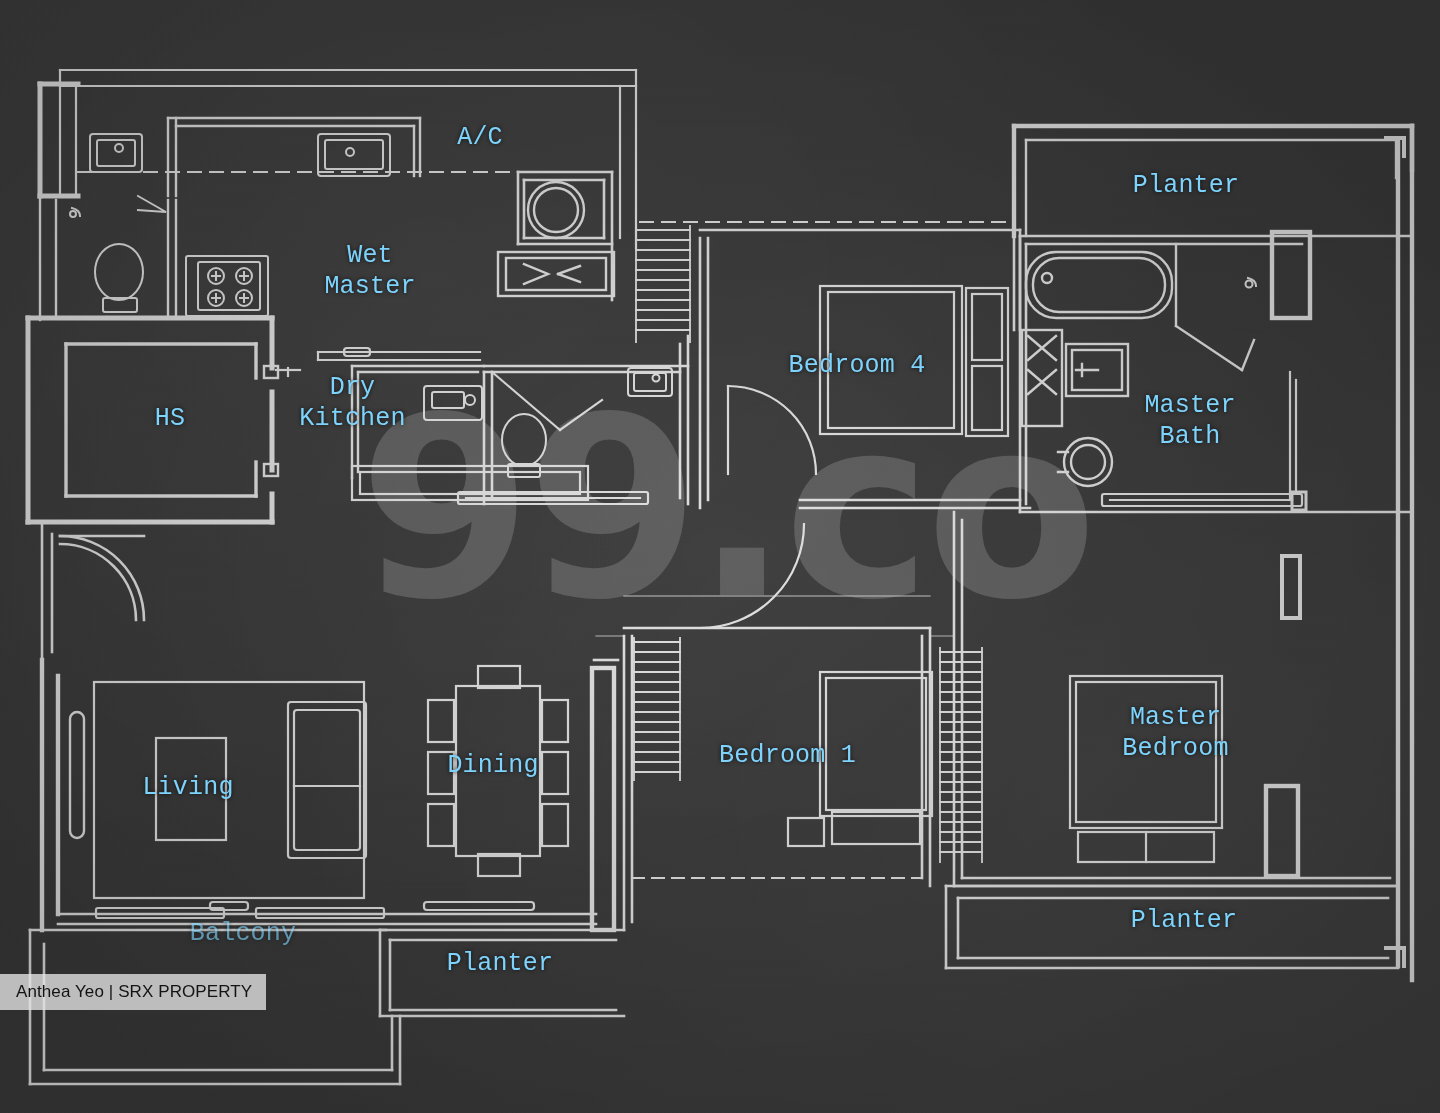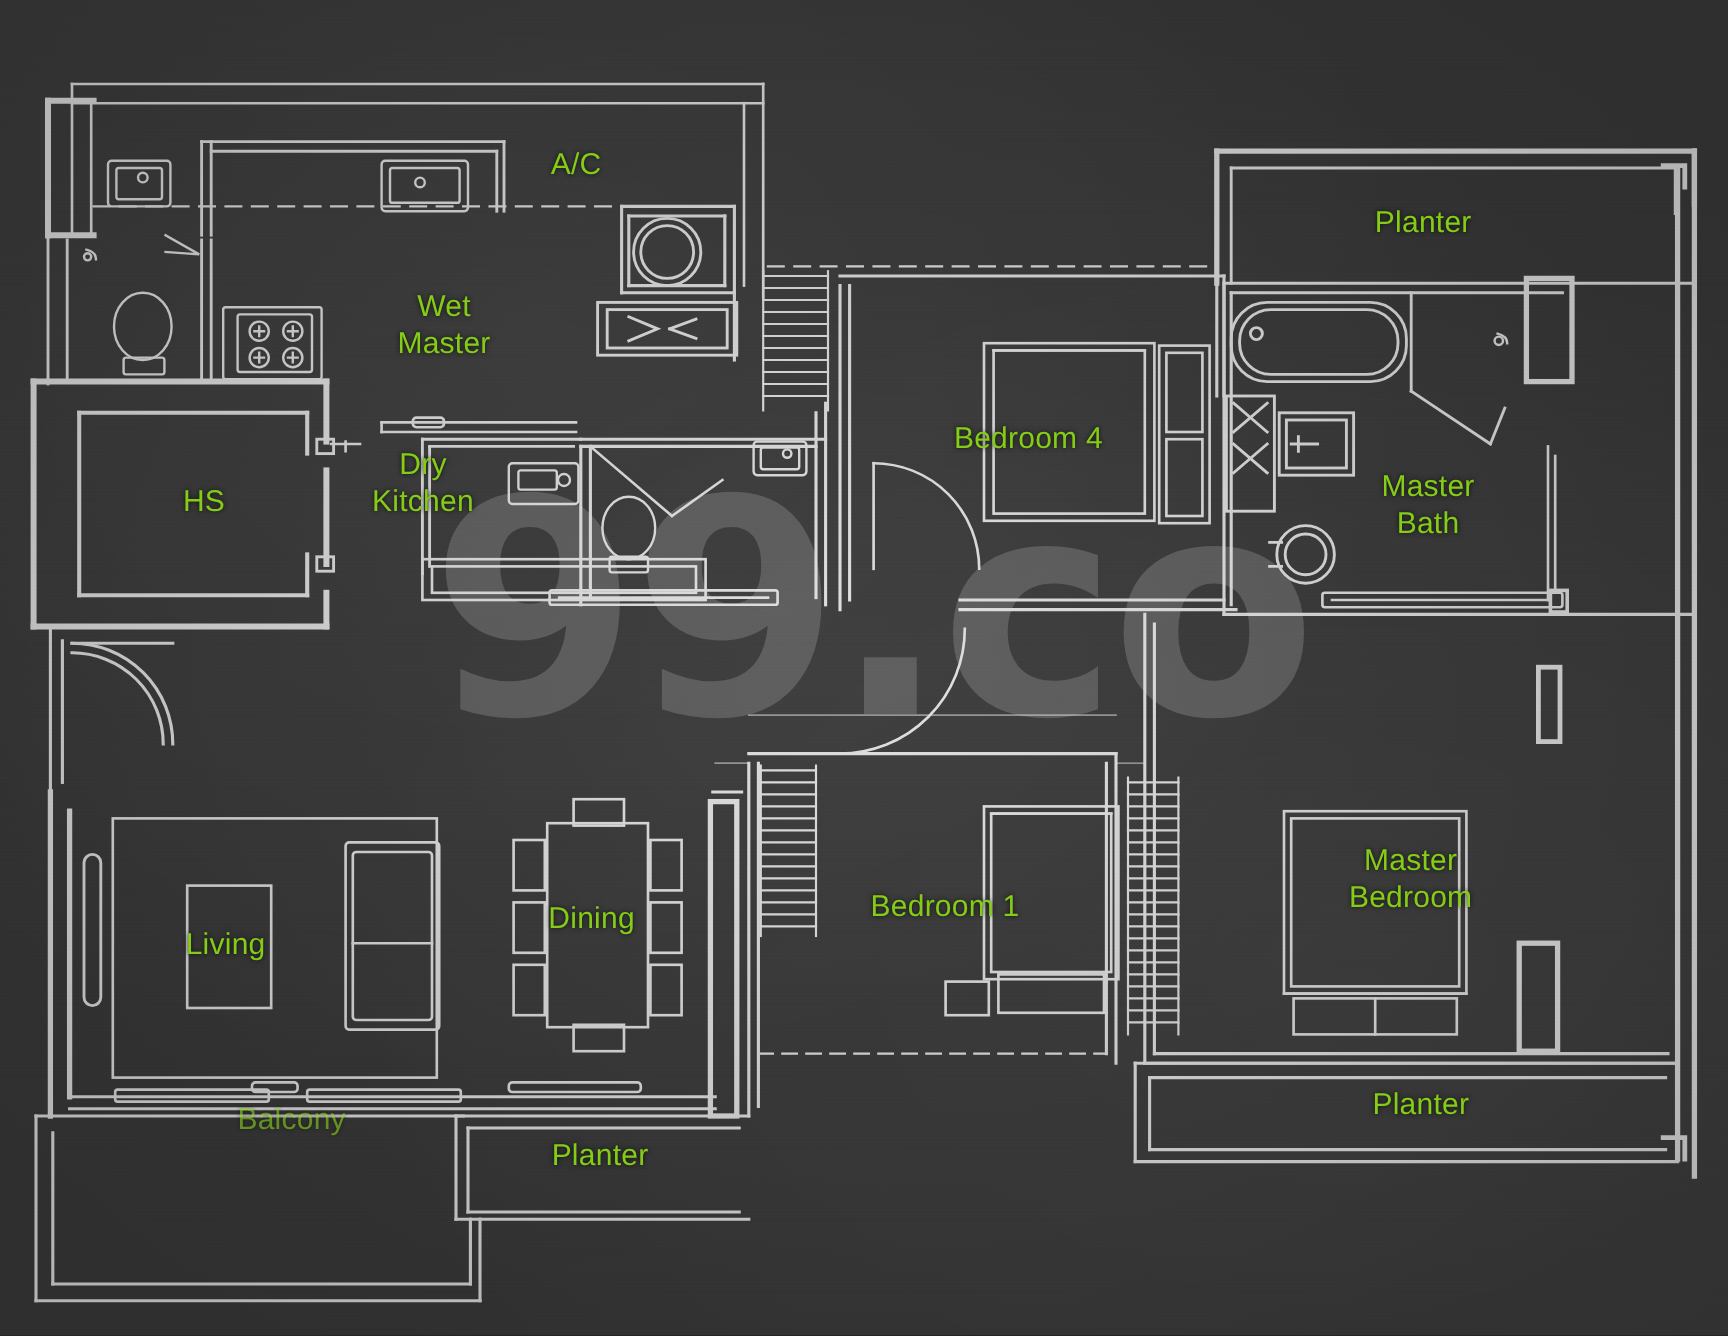--- a/index.html
+++ b/index.html
@@ -28,28 +28,29 @@
   }
   svg.layer {
     position: absolute;
     left: 0; top: 0;
     width: 1440px;
     height: 1113px;
   }
   
   .room-label {
     position: absolute;
-    color: #84cc16;
+    color: #7dd3fc;
     font-size: 25px;
     line-height: 31px;
     text-align: center;
     letter-spacing: 0.2px;
     text-shadow: 0 0 4px rgba(0,0,0,0.75);
     white-space: pre-line;
     pointer-events: none;
+    font-family: Liberation Mono, monospace;
   }
 
   
   #watermark {
     position: absolute;
     left: 355px;
     top: 358px;
     width: 740px;
     height: 300px;
     display: flex;
@@ -514,14 +515,15 @@
 Bath</div>
   <div class="room-label" style="left:123px;top:772px;width:130px;">Living</div>
   <div class="room-label" style="left:423px;top:750px;width:140px;">Dining</div>
   <div class="room-label" style="left:700px;top:740px;width:175px;">Bedroom 1</div>
   <div class="room-label" style="left:1083px;top:702px;width:185px;">Master
 Bedroom</div>
   <div class="room-label" style="left:1084px;top:905px;width:200px;">Planter</div>
   <div class="room-label" style="left:405px;top:948px;width:190px;">Planter</div>
   <div class="room-label" style="left:148px;top:918px;width:190px;opacity:0.62;">Balcony</div>
 
+  <div id="credit">Anthea Yeo | SRX PROPERTY</div>
 
 </div>
 
 </body></html>

